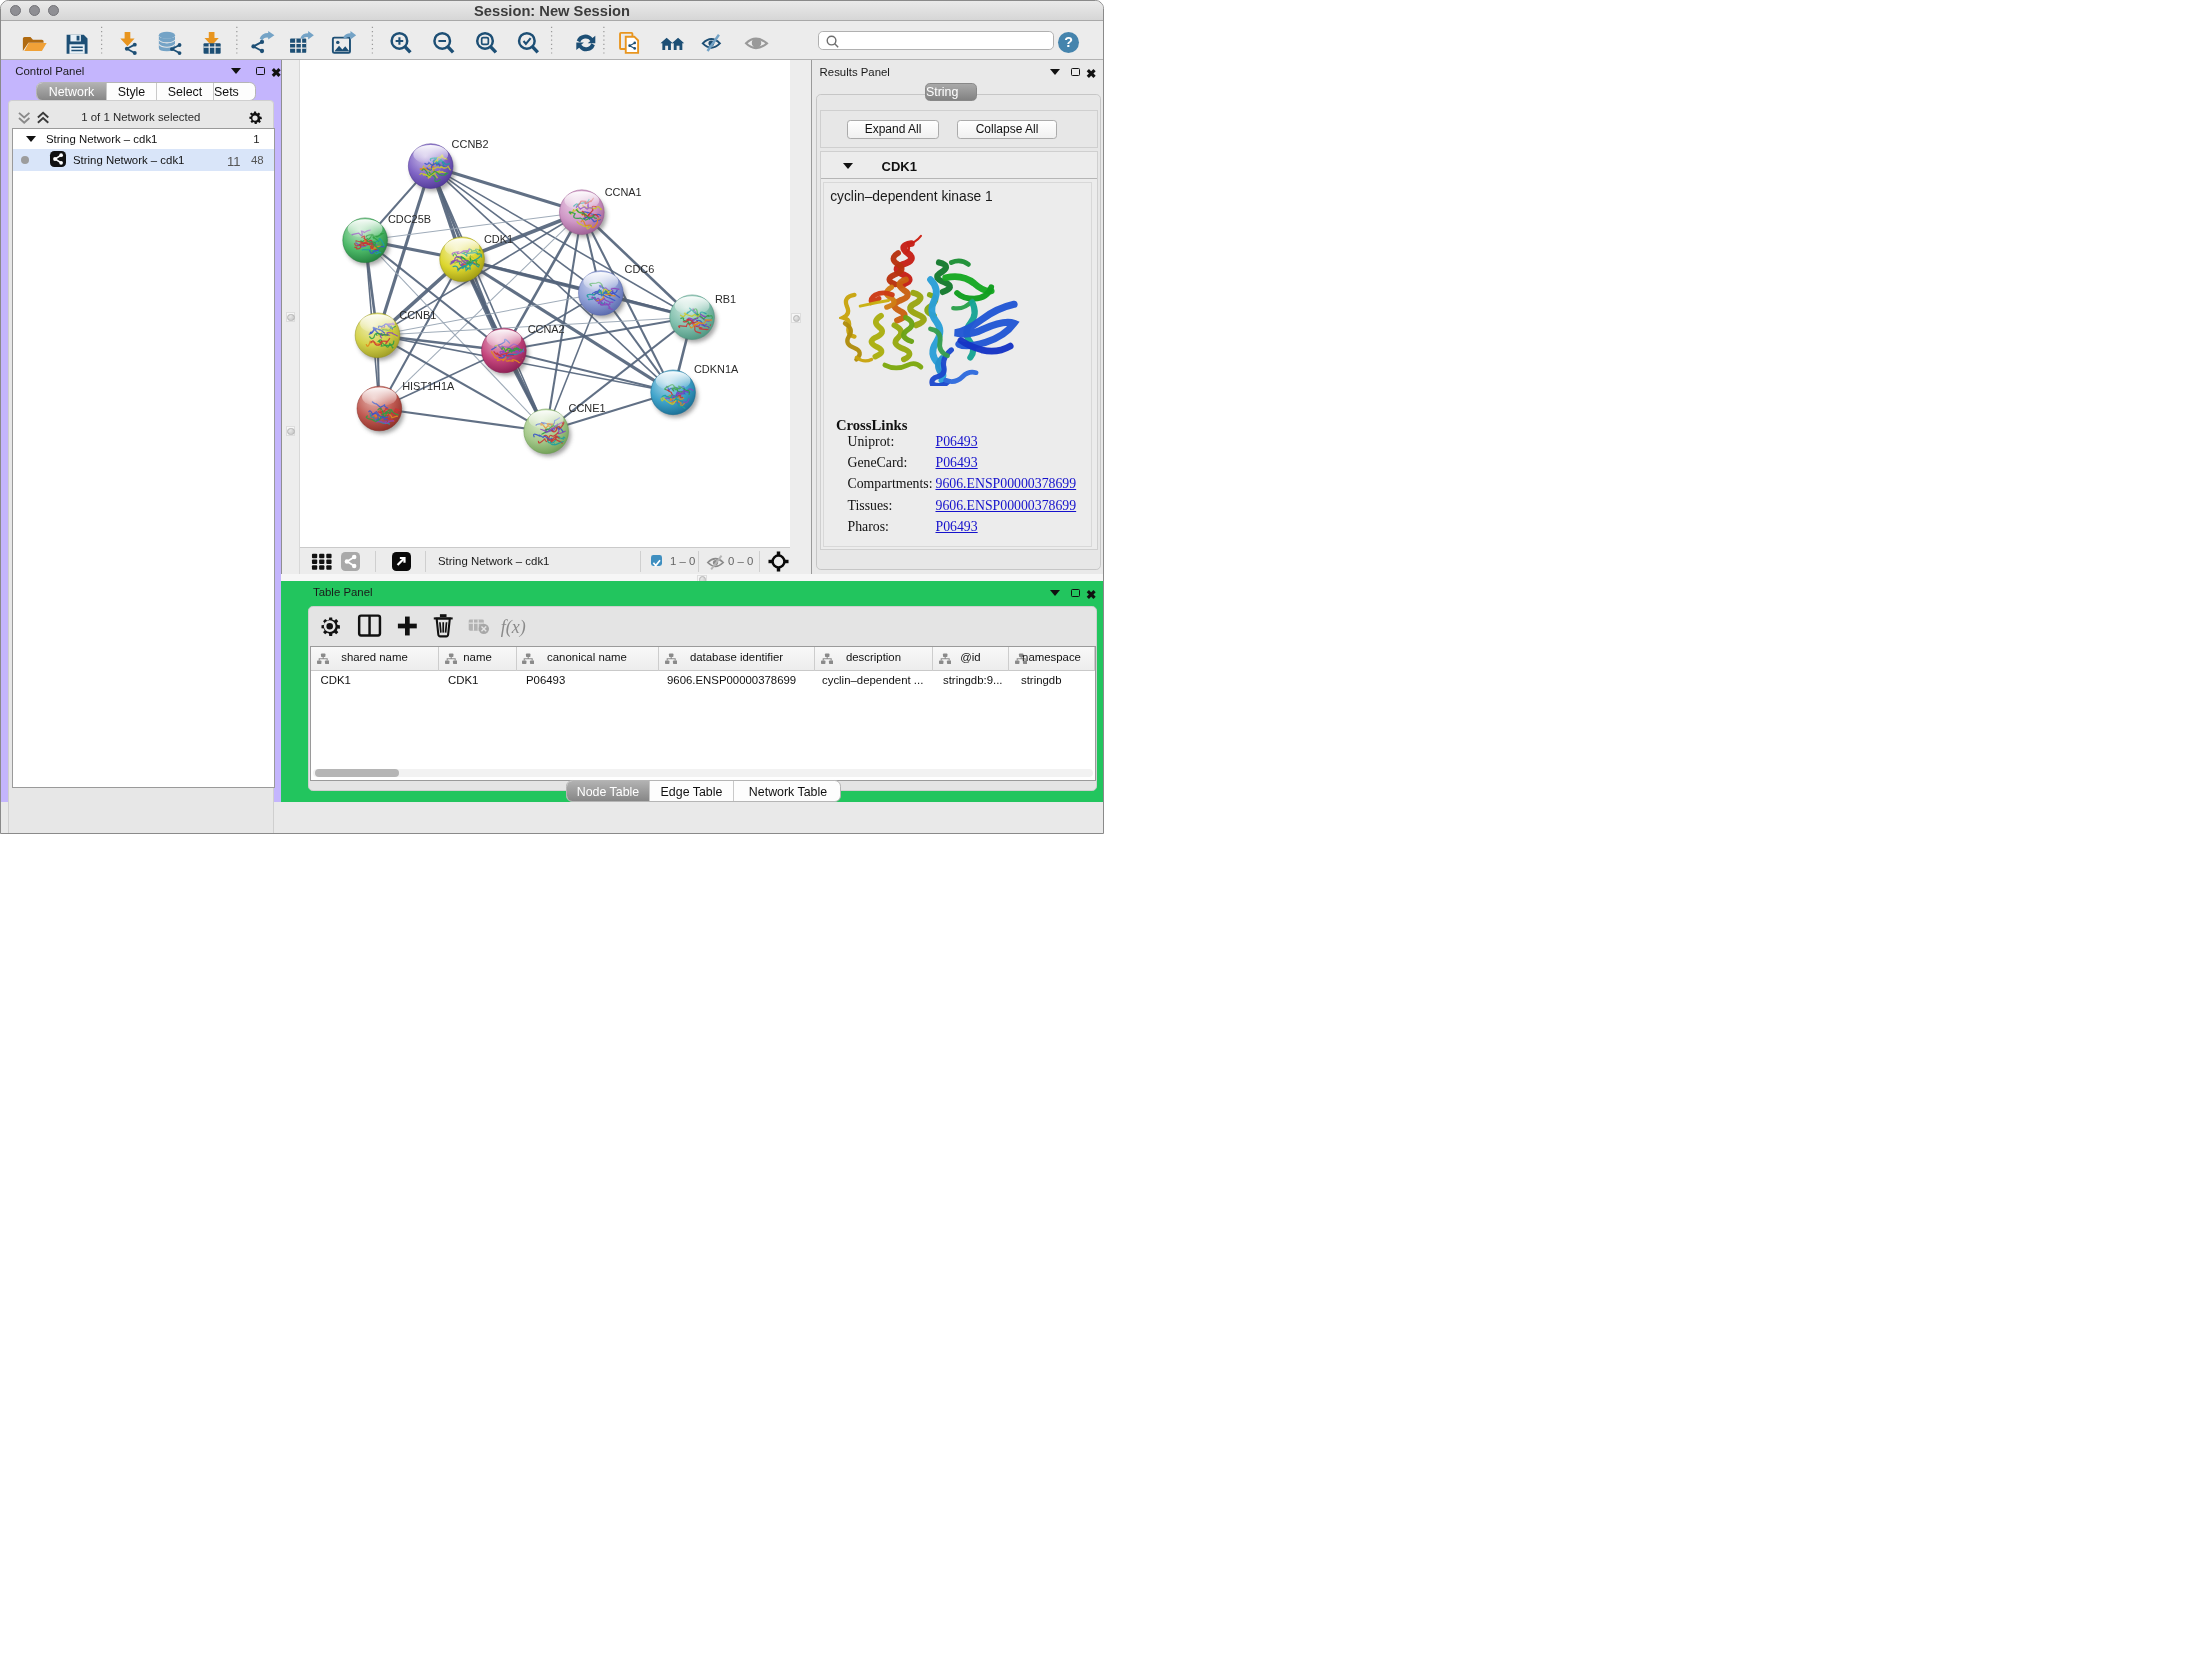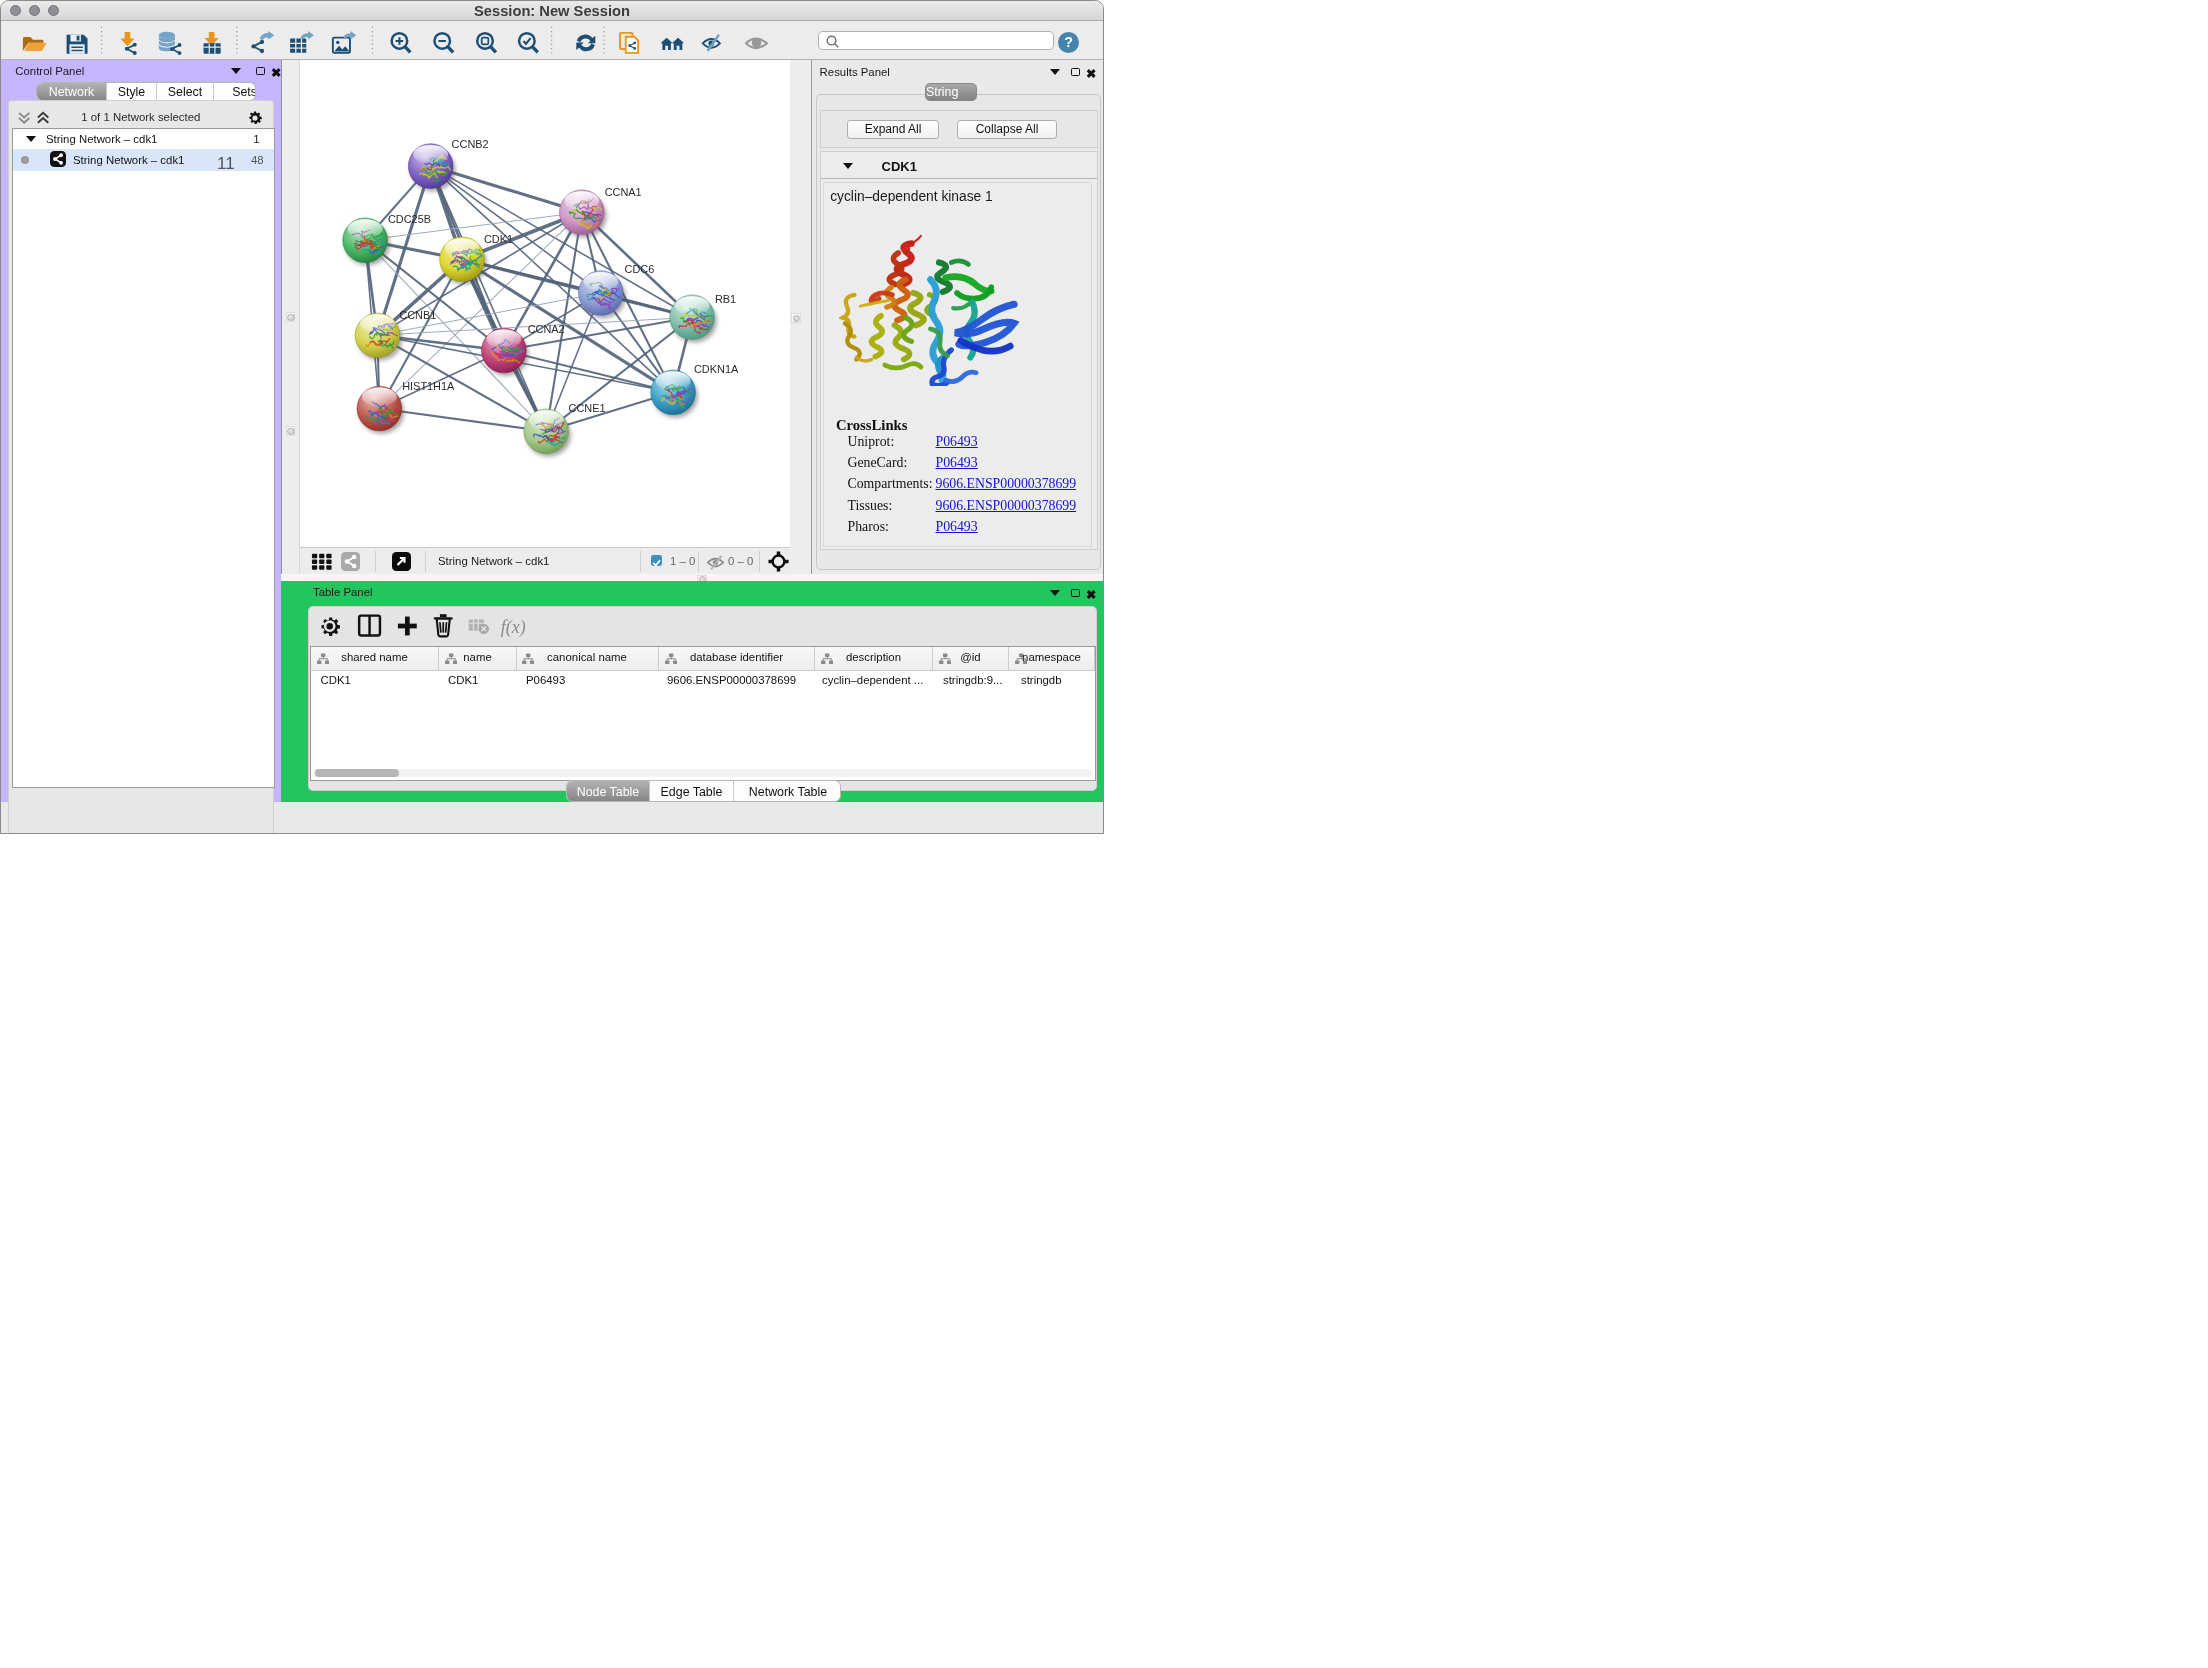--- a/index.html
+++ b/index.html
@@ -149,21 +149,21 @@
     </div>
     <div id="cpanel" class="abs">
       <div class="abs phead" style="left:14.3px;top:4.8px">Control Panel</div>
       <div class="abs ptri" style="left:230px;top:7.6px"></div>
       <div class="abs psq" style="left:255px;top:6.7px"></div>
       <div class="abs px" style="left:270px;top:4.8px">✖</div>
       <div class="abs" style="left:35px;top:22px;width:220px;height:18.5px;border:1px solid #b5b5b5;border-radius:6.2px;overflow:hidden;background:#fdfdfd">
         <div style="position:absolute;left:0px;top:0;width:70px;height:18.5px;background:linear-gradient(#b2b2b2,#828282);color:#fff;border-right:1px solid #c9c9c9;font-size:12.4px;text-align:center;line-height:18px">Network</div>
         <div style="position:absolute;left:70px;top:0;width:50px;height:18.5px;color:#111;border-right:1px solid #c9c9c9;font-size:12.4px;text-align:center;line-height:18px">Style</div>
         <div style="position:absolute;left:120px;top:0;width:57px;height:18.5px;color:#111;border-right:1px solid #c9c9c9;font-size:12.4px;text-align:center;line-height:18px">Select</div>
-        <div style="position:absolute;left:177px;top:0;width:43px;height:18.5px;color:#111;font-size:12.4px;text-align:right;line-height:18px">Sets</div>
+        <div style="position:absolute;left:177px;top:0;width:43px;height:18.5px;color:#111;font-size:12.4px;text-align:left;line-height:18px">Sets</div>
       </div>
       <div class="abs" style="left:7.1px;top:40px;width:266px;height:747px;background:#e7e7e7;border:1px solid #cfcfcf;border-radius:3.8px"></div>
       <div class="abs" style="left:13.3px;top:49px;width:253px;height:20px">
 <svg width="38" height="17" style="position:absolute;left:2.9px;top:1px" viewBox="0 0 40 18">
           <g fill="none" stroke="#8a8a8a" stroke-width="2">
             <path d="M2 3 l5.5 5 5.5 -5"></path>
             <path d="M2 8.5 l5.5 5 5.5 -5"></path>
           </g>
           <g fill="none" stroke="#3a3a3a" stroke-width="2">
             <path d="M22 8 l5.5 -5 5.5 5"></path>
@@ -186,21 +186,21 @@
 <div style="position:absolute;left:37px;top:2.4px;width:16px;height:16px;background:#111;border-radius:4.3px"><svg width="16" height="16" viewBox="0 0 17 17">
               <g stroke="#fff" stroke-width="1.6">
                 <line x1="11.5" y1="4.6" x2="5.5" y2="8.5"></line>
                 <line x1="5.5" y1="8.5" x2="11.5" y2="12.4"></line>
               </g>
               <circle cx="11.8" cy="4.4" r="2" fill="#fff"></circle>
               <circle cx="5.3" cy="8.5" r="2" fill="#fff"></circle>
               <circle cx="11.8" cy="12.6" r="2" fill="#fff"></circle>
             </svg></div>
 <div style="position:absolute;left:60px;top:5.2px;font-size:11.4px;color:#111">String Network – cdk1</div>
-<div style="position:absolute;left:204px;top:5.2px;font-size:17px;color:#555">11</div>
+<div style="position:absolute;left:214px;top:5.2px;font-size:13px;color:#555">11</div>
 <div style="position:absolute;left:238px;top:5.2px;font-size:11.4px;color:#555">48</div>
 </div>
       </div>
     </div>
     <div id="lsplit" class="abs">
       <div class="knob" style="left:3.8px;top:252px">
         <i></i>
       </div>
       <div class="knob" style="left:3.8px;top:366px">
         <i></i>

